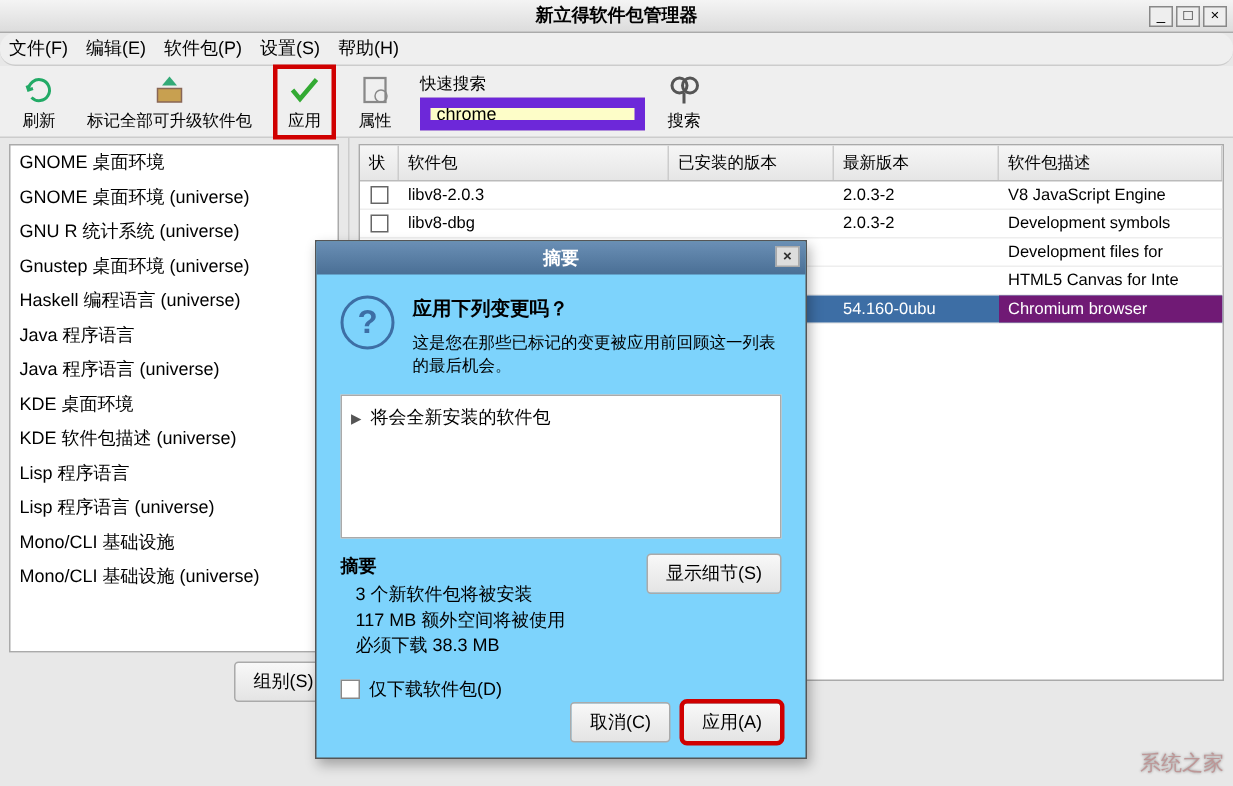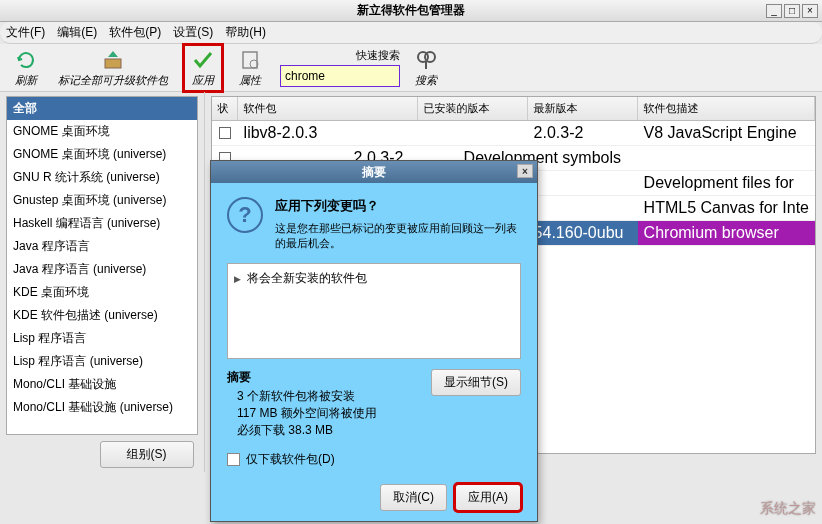--- a/index.html
+++ b/index.html
@@ -4,63 +4,63 @@
 <style>
 * { box-sizing: border-box; margin: 0; padding: 0; font-family: sans-serif; font-size: 12px; }
 body { background: #e8e8e8; width: 822px; height: 524px; overflow: hidden; position: relative; }
 .titlebar { height: 22px; background: linear-gradient(#f4f4f4,#dcdcdc); border-bottom: 1px solid #aaa; display: flex; align-items: center; position: relative; }
 .titlebar .title { margin: 0 auto; font-weight: bold; }
 .titlebar .win-btns { position: absolute; right: 4px; display: flex; gap: 2px; }
 .win-btn { width: 16px; height: 14px; border: 1px solid #888; background: #eee; display: flex; align-items: center; justify-content: center; font-size: 10px; }
 .menubar { height: 22px; background: #efefef; display: flex; align-items: center; padding: 0 6px; gap: 12px; border-bottom: 1px solid #ccc; border-radius: 10px; }
 .menu-item { cursor: default; }
 .toolbar { height: 48px; background: #efefef; display: flex; align-items: center; padding: 4px 8px; gap: 8px; border-bottom: 1px solid #ccc; }
-.tool-btn { display: flex; flex-direction: column; align-items: center; justify-content: center; padding: 2px 6px; gap: 1px; font-style: italic; }
+.tool-btn { display: flex; flex-direction: column; align-items: center; justify-content: center; padding: 2px 6px; gap: 1px; }
 .tool-btn .ico { width: 24px; height: 24px; display: flex; align-items: center; justify-content: center; }
 .tool-btn .lbl { font-size: 11px; }
 .highlight-red { border: 3px solid #d00000; }
-.search-wrap { display: flex; flex-direction: column; gap: 2px; margin-left: 4px; align-items: flex-end; }
+.search-wrap { display: flex; flex-direction: column; gap: 2px; margin-left: 4px; }
 .search-label { font-size: 11px; }
-.search-input { width: 120px; height: 22px; border: 1px solid #6d28d9; background: #fdfdc8; padding: 0 4px; }
+.search-input { width: 150px; height: 22px; border: 7px solid #6d28d9; background: #fdfdc8; padding: 0 4px; }
 .main { display: flex; height: 380px; }
 .sidebar { width: 233px; display: flex; flex-direction: column; border-right: 1px solid #ccc; }
 .cat-list { flex: 1; background: #fff; border: 1px solid #aaa; margin: 4px 6px; overflow: auto; }
 .cat-item { padding: 3px 6px; white-space: nowrap; overflow: hidden; text-overflow: ellipsis; }
 .cat-item.sel { background: #3d6ea5; color: #fff; font-weight: bold; }
 .sidebar-btns { display: flex; flex-direction: column; align-items: flex-end; padding: 2px 10px 4px 0; gap: 4px; }
-.side-btn { padding: 4px 26px; border: 1px solid #aaa; background: linear-gradient(#f8f8f8,#e4e4e4); border-radius: 3px; }
+.side-btn { padding: 4px 12px; border: 1px solid #aaa; background: linear-gradient(#f8f8f8,#e4e4e4); border-radius: 3px; }
 .table-area { flex: 1; background: #fff; border: 1px solid #aaa; margin: 4px 6px; overflow: hidden; }
 .table-head { display: flex; background: linear-gradient(#f6f6f6,#e6e6e6); border-bottom: 1px solid #bbb; }
 .th { padding: 4px 6px; border-right: 1px solid #ccc; font-size: 11px; }
 .th.c0{width:26px}.th.c1{width:180px}.th.c2{width:110px}.th.c3{width:110px}.th.c4{flex:1}
 .row { display: flex; border-bottom: 1px solid #eee; }
-.row .td { padding: 3px 6px; font-size: 16px; overflow: hidden; white-space: nowrap; }
+.row .td { padding: 3px 6px; font-size: 11px; overflow: hidden; white-space: nowrap; }
 .row .td.c0{width:26px;display:flex;align-items:center;justify-content:center}
 .row .td.c1{width:180px}.row .td.c2{width:110px}.row .td.c3{width:110px}.row .td.c4{flex:1}
 .pkg-box { width: 12px; height: 12px; border: 1px solid #666; background: #fff; }
 .row.sel { background: #3d6ea5; color: #fff; }
-.row.sel .td.c4 { background: #a21caf; }
+.row.sel .td.c4 { background: #701a75; }
 .dialog { position: absolute; left: 210px; top: 160px; width: 328px; background: #7dd3fc; border: 1px solid #555; box-shadow: 2px 4px 8px rgba(0,0,0,.3); }
 .dlg-title { height: 22px; background: linear-gradient(#6a8fb5,#4a6f95); color: #fff; display: flex; align-items: center; justify-content: center; position: relative; font-weight: bold; }
 .dlg-close { position: absolute; right: 4px; top: 3px; width: 16px; height: 14px; border: 1px solid #aaa; background: #ddd; display: flex; align-items: center; justify-content: center; font-size: 10px; color: #333; }
 .dlg-body { padding: 14px 16px 10px 16px; }
 .dlg-top { display: flex; gap: 12px; }
 .qicon { width: 36px; height: 36px; border-radius: 50%; border: 2px solid #3d6ea5; display: flex; align-items: center; justify-content: center; color: #3d6ea5; font-size: 22px; font-weight: bold; flex-shrink: 0; }
 .dlg-head { font-weight: bold; font-size: 13px; margin-bottom: 6px; }
 .dlg-desc { font-size: 11px; }
 .changes-box { margin-top: 12px; border: 1px solid #aaa; background: #fff; height: 96px; padding: 4px; }
 .chg-row { display: flex; align-items: center; gap: 6px; padding: 2px 2px; }
 .tri { font-size: 9px; color: #555; }
 .summary-area { display: flex; justify-content: space-between; align-items: flex-start; margin-top: 10px; }
 .summary-text { font-size: 11px; }
 .summary-text .hd { font-weight: bold; margin-bottom: 2px; }
 .btn { padding: 4px 12px; border: 1px solid #aaa; background: linear-gradient(#f8f8f8,#e4e4e4); border-radius: 3px; text-align: center; }
 .chk-row { margin-top: 12px; display: flex; align-items: center; gap: 6px; }
 .chk { width: 13px; height: 13px; border: 1px solid #888; background: #fff; }
-.dlg-actions { display: flex; justify-content: flex-end; gap: 8px; margin-top: 16px; }
+.dlg-actions { display: flex; justify-content: flex-end; gap: 8px; }
 .highlight-red2 { outline: 3px solid #d00000; outline-offset: -1px; }
 .watermark { position: absolute; right: 6px; bottom: 6px; color: #7f1d1d; opacity: .4; font-size: 14px; pointer-events: none; text-shadow: 0 0 2px #000; }
 </style>
 </head>
 <body>
 
 <div class="titlebar">
   <span class="title">新立得软件包管理器</span>
   <div class="win-btns">
     <div class="win-btn">_</div>
@@ -125,21 +125,20 @@
           <line x1="11" y1="13" x2="11" y2="20" stroke="#555" stroke-width="2"></line>
         </svg>
       </span>
     <span class="lbl">搜索</span>
   </div>
 </div>
 
 <div class="main">
   <div class="sidebar">
     <div class="cat-list" id="cat-list">
-        <div class="cat-item sel">全部</div>
         <div class="cat-item">GNOME 桌面环境</div>
         <div class="cat-item">GNOME 桌面环境 (universe)</div>
         <div class="cat-item">GNU R 统计系统 (universe)</div>
         <div class="cat-item">Gnustep 桌面环境 (universe)</div>
         <div class="cat-item">Haskell 编程语言 (universe)</div>
         <div class="cat-item">Java 程序语言</div>
         <div class="cat-item">Java 程序语言 (universe)</div>
         <div class="cat-item">KDE 桌面环境</div>
         <div class="cat-item">KDE 软件包描述 (universe)</div>
         <div class="cat-item">Lisp 程序语言</div>
@@ -167,20 +166,21 @@
             </div>
             <div class="td c1">libv8-2.0.3</div>
             <div class="td c2"></div>
             <div class="td c3">2.0.3-2</div>
             <div class="td c4">V8 JavaScript Engine</div>
           </div>
           <div class="row">
             <div class="td c0">
               <div class="pkg-box"></div>
             </div>
+            <div class="td c1">libv8-dbg</div>
             <div class="td c2"></div>
             <div class="td c3">2.0.3-2</div>
             <div class="td c4">Development symbols</div>
           </div>
           <div class="row">
             <div class="td c0">
               <div class="pkg-box"></div>
             </div>
             <div class="td c1"></div>
             <div class="td c2"></div>

